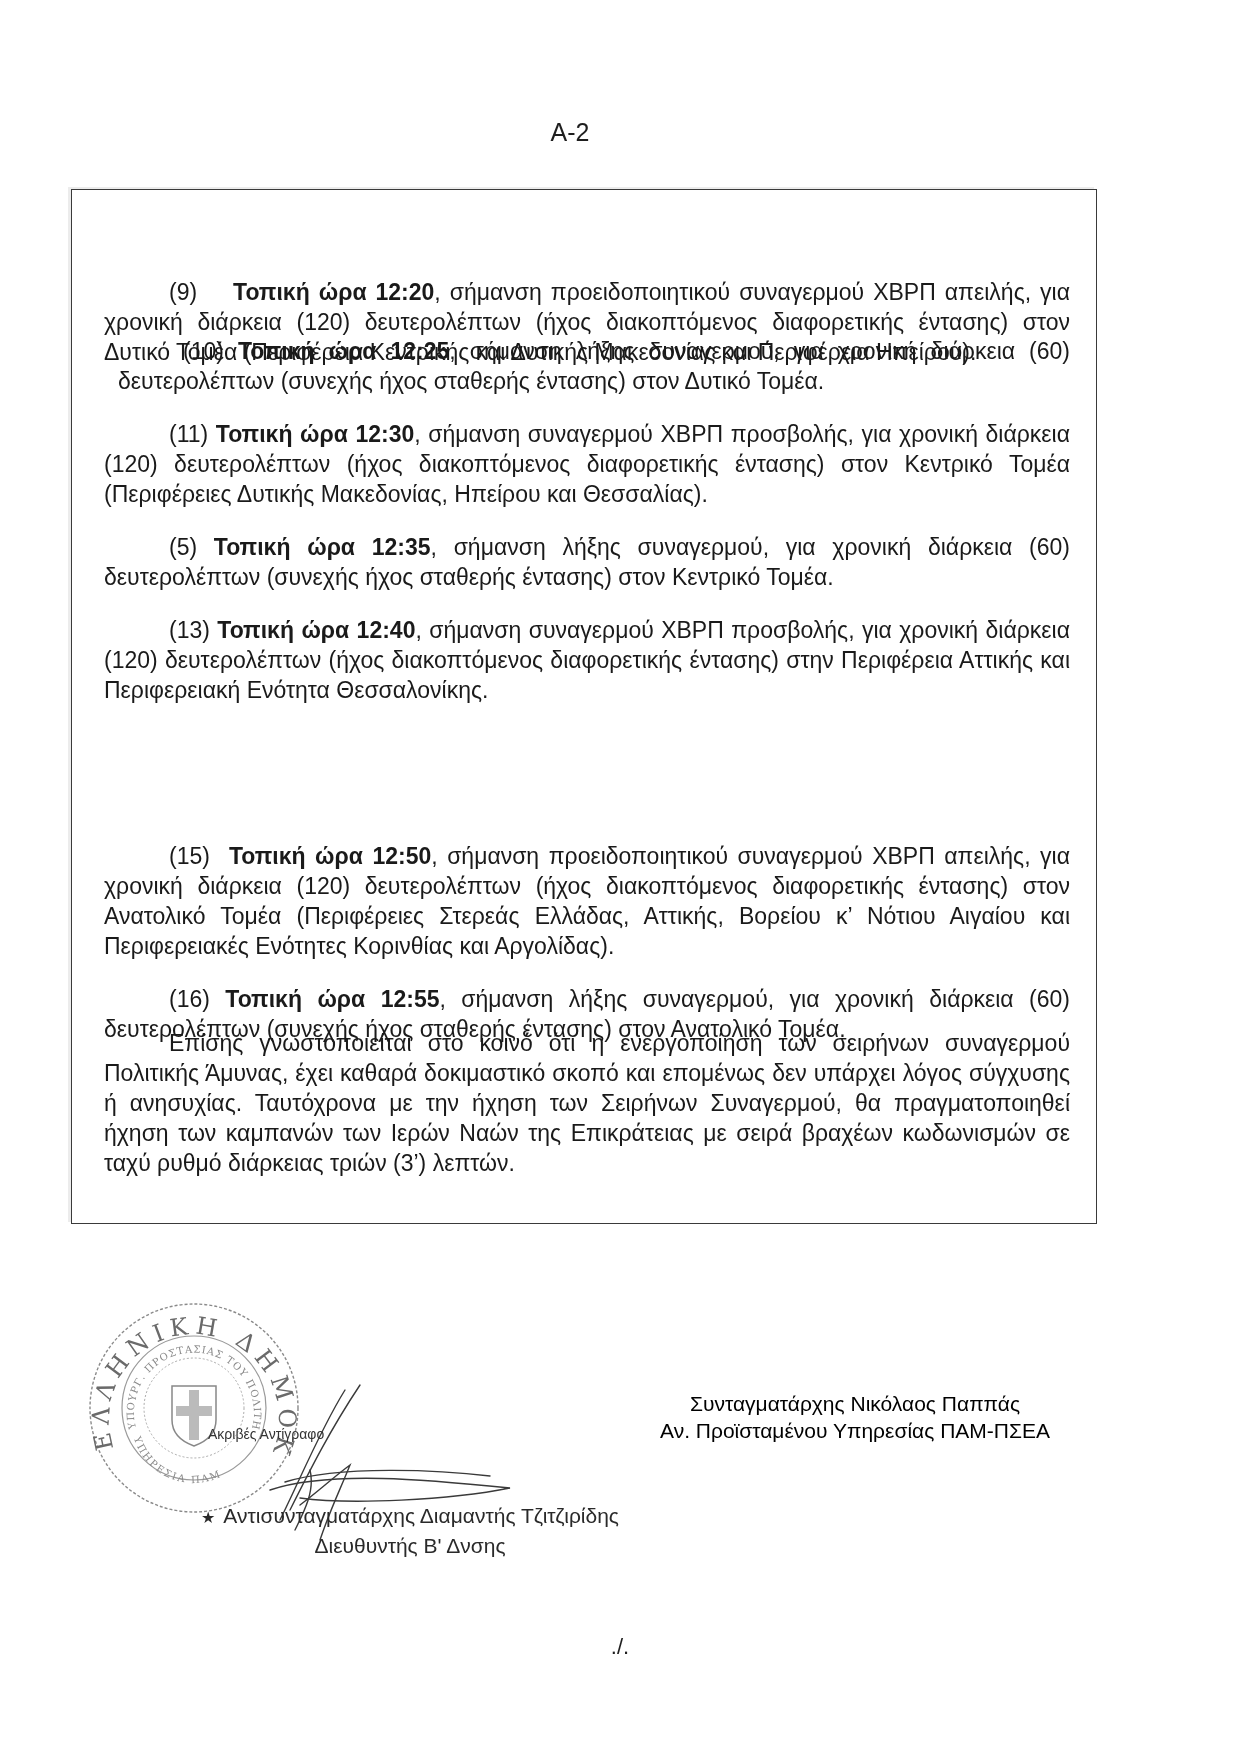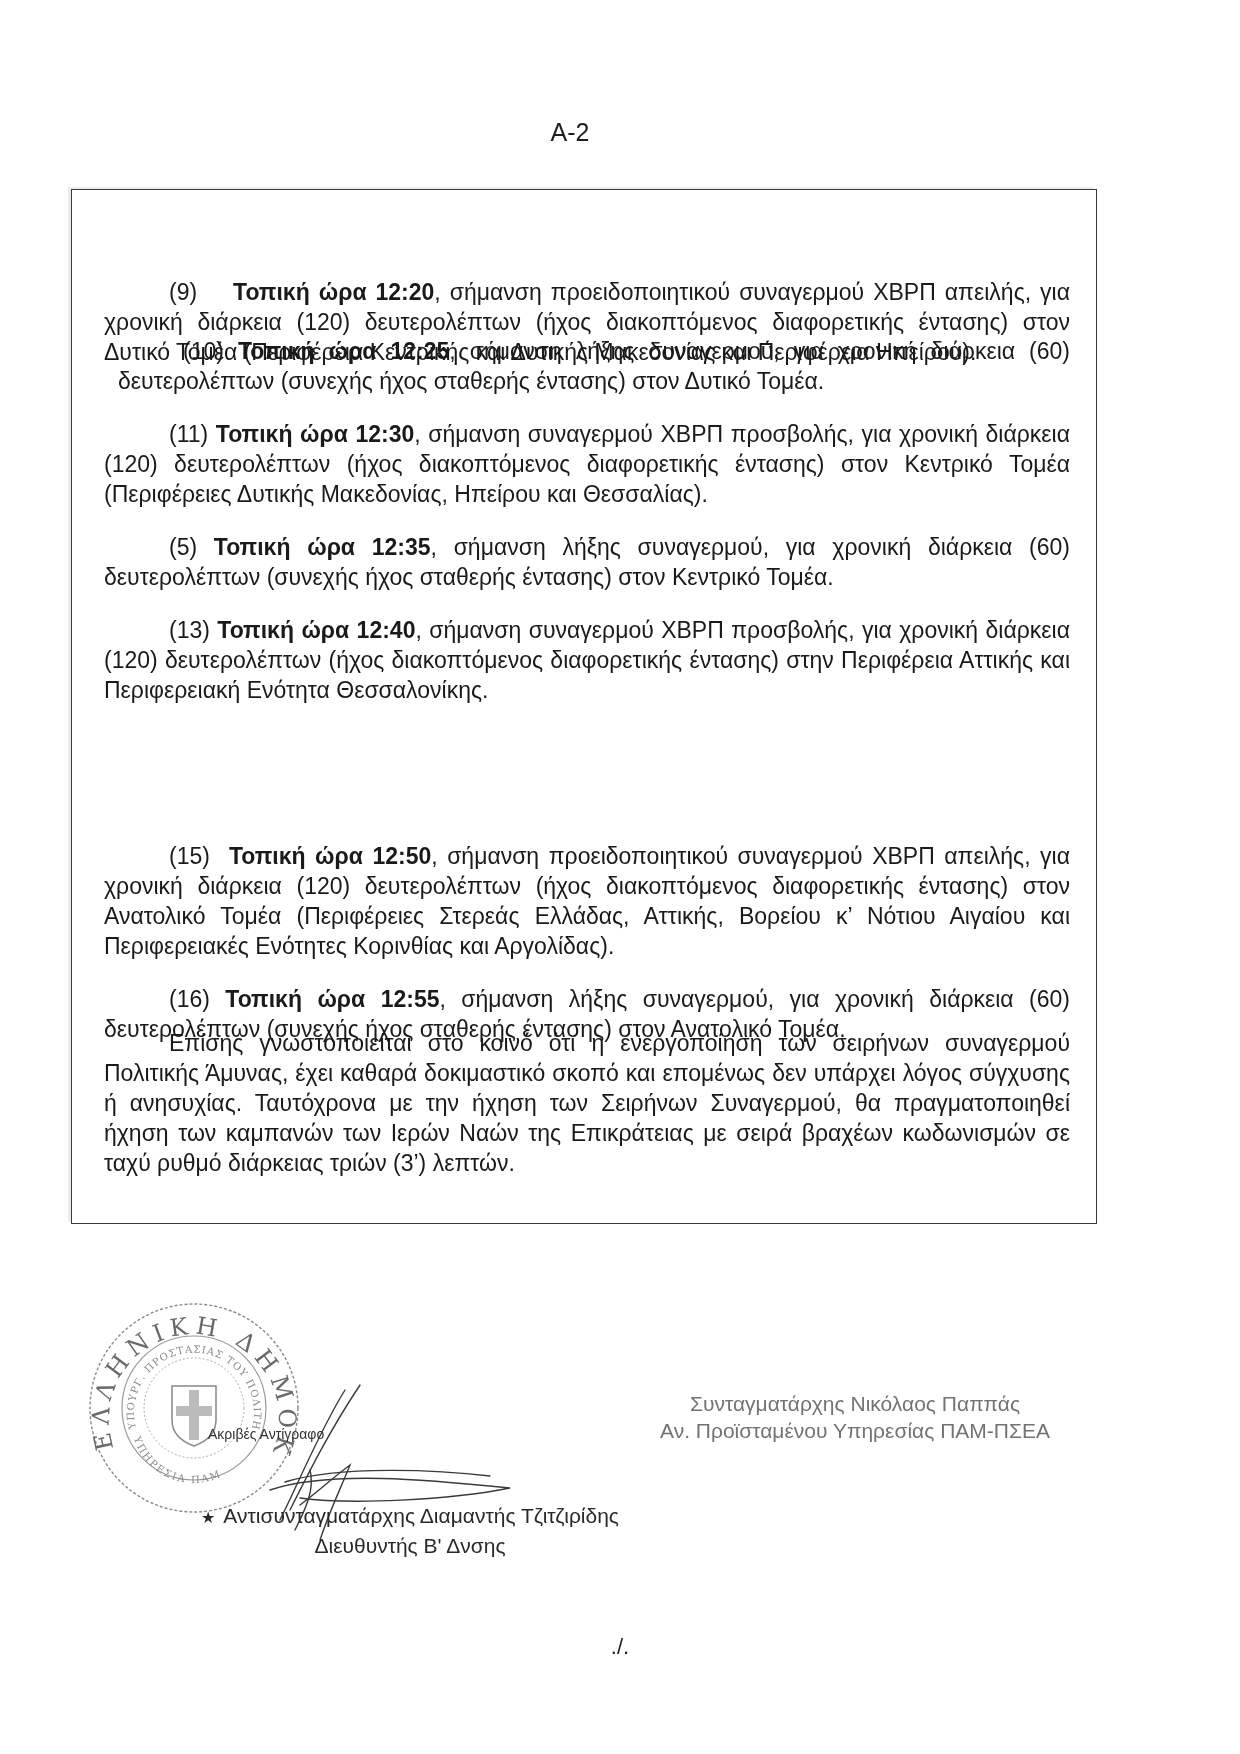--- a/index.html
+++ b/index.html
@@ -42,21 +42,21 @@
   .cert-label {
     position: absolute; left: 208px; top: 1426px; font-size: 14px; color: #333;
   }
   .signer-left {
     position: absolute; left: 170px; top: 1496px; width: 480px;
     text-align: center; font-size: 21px; line-height: 28px; color: #2a2a2a; margin-top: 6px;
   }
   .signer-left .star { font-size: 16px; margin-right: 8px; }
   .signer-right {
     position: absolute; left: 640px; top: 1390px; width: 430px;
-    text-align: center; font-size: 21px; line-height: 27px; color: #737373;
+    text-align: center; font-size: 21px; line-height: 27px; color: #000000;
   }
   .continuation {
     position: absolute; top: 1634px; left: 0; width: 1240px;
     text-align: center; font-size: 22px; color: #1e1e1e;
   }
 </style>
 </head>
 <body>
 
 <div class="page-number">A-2</div>

